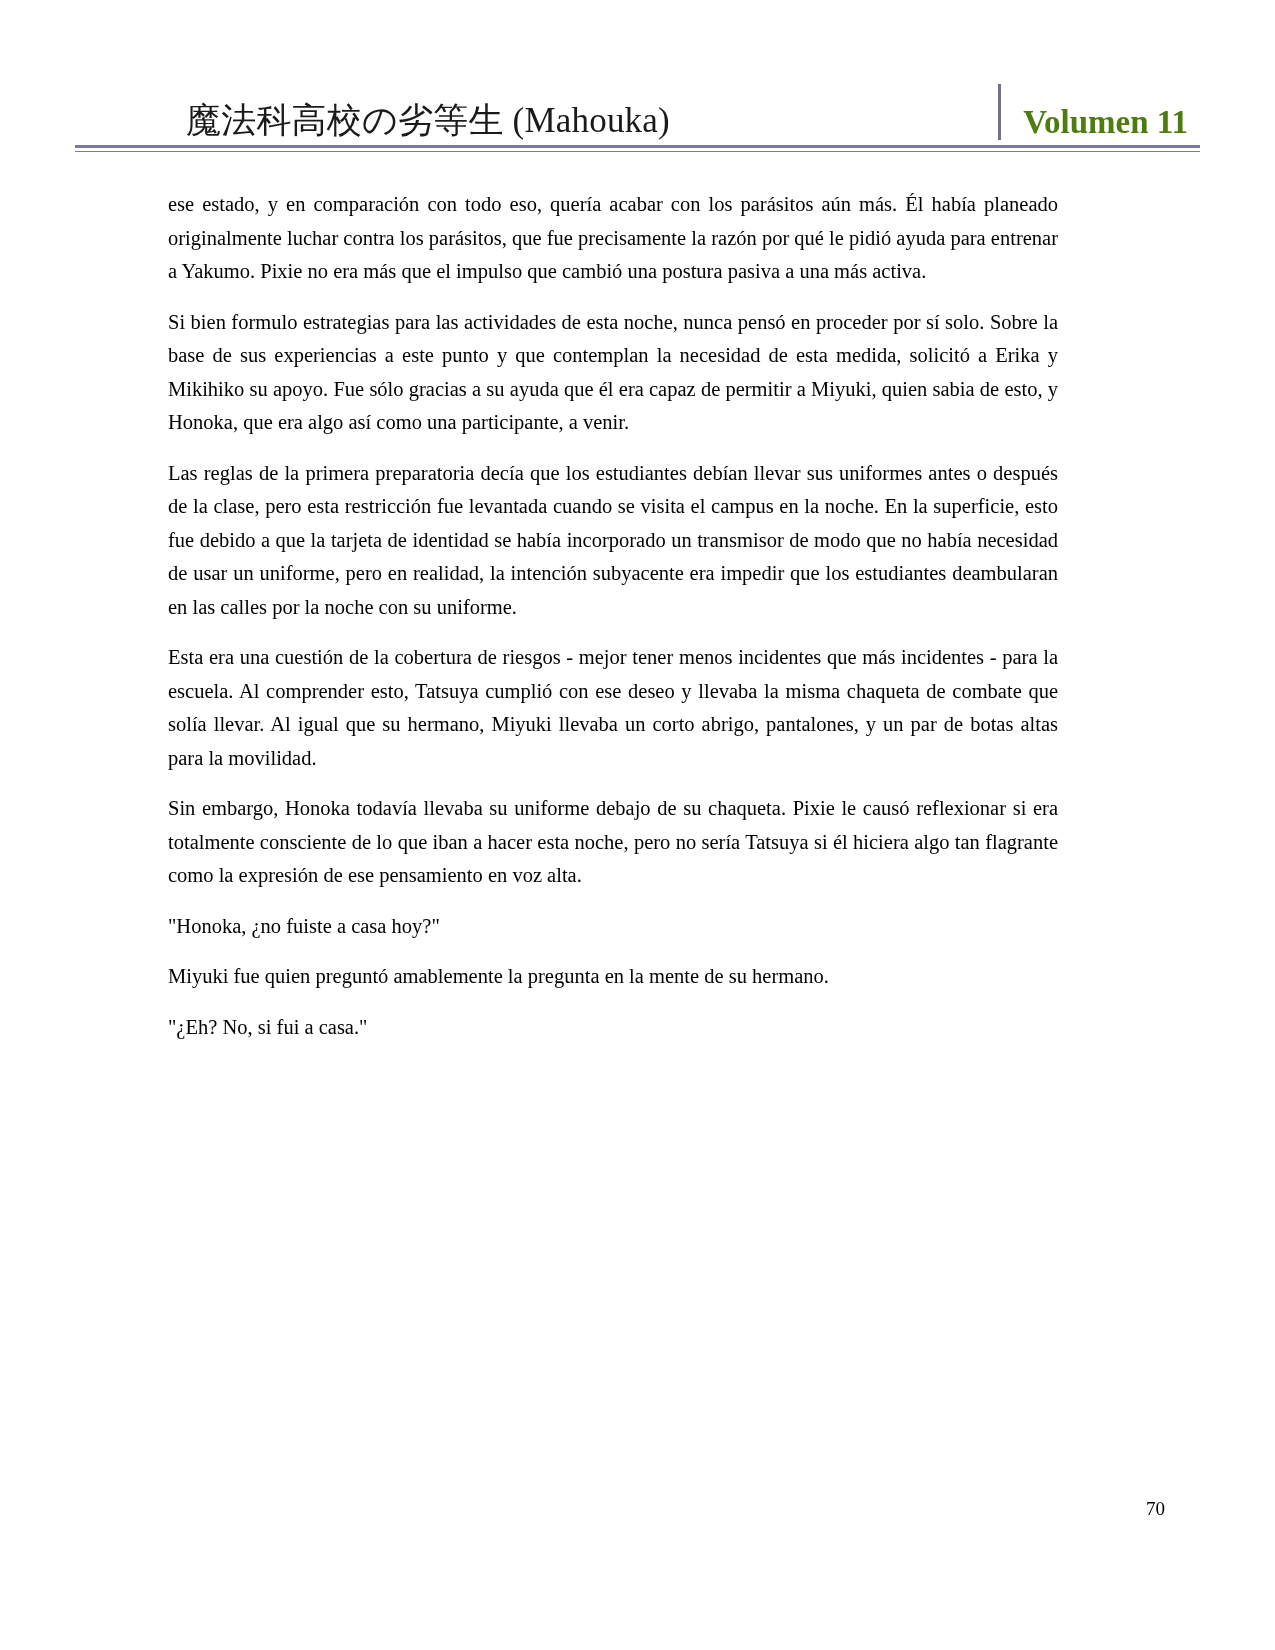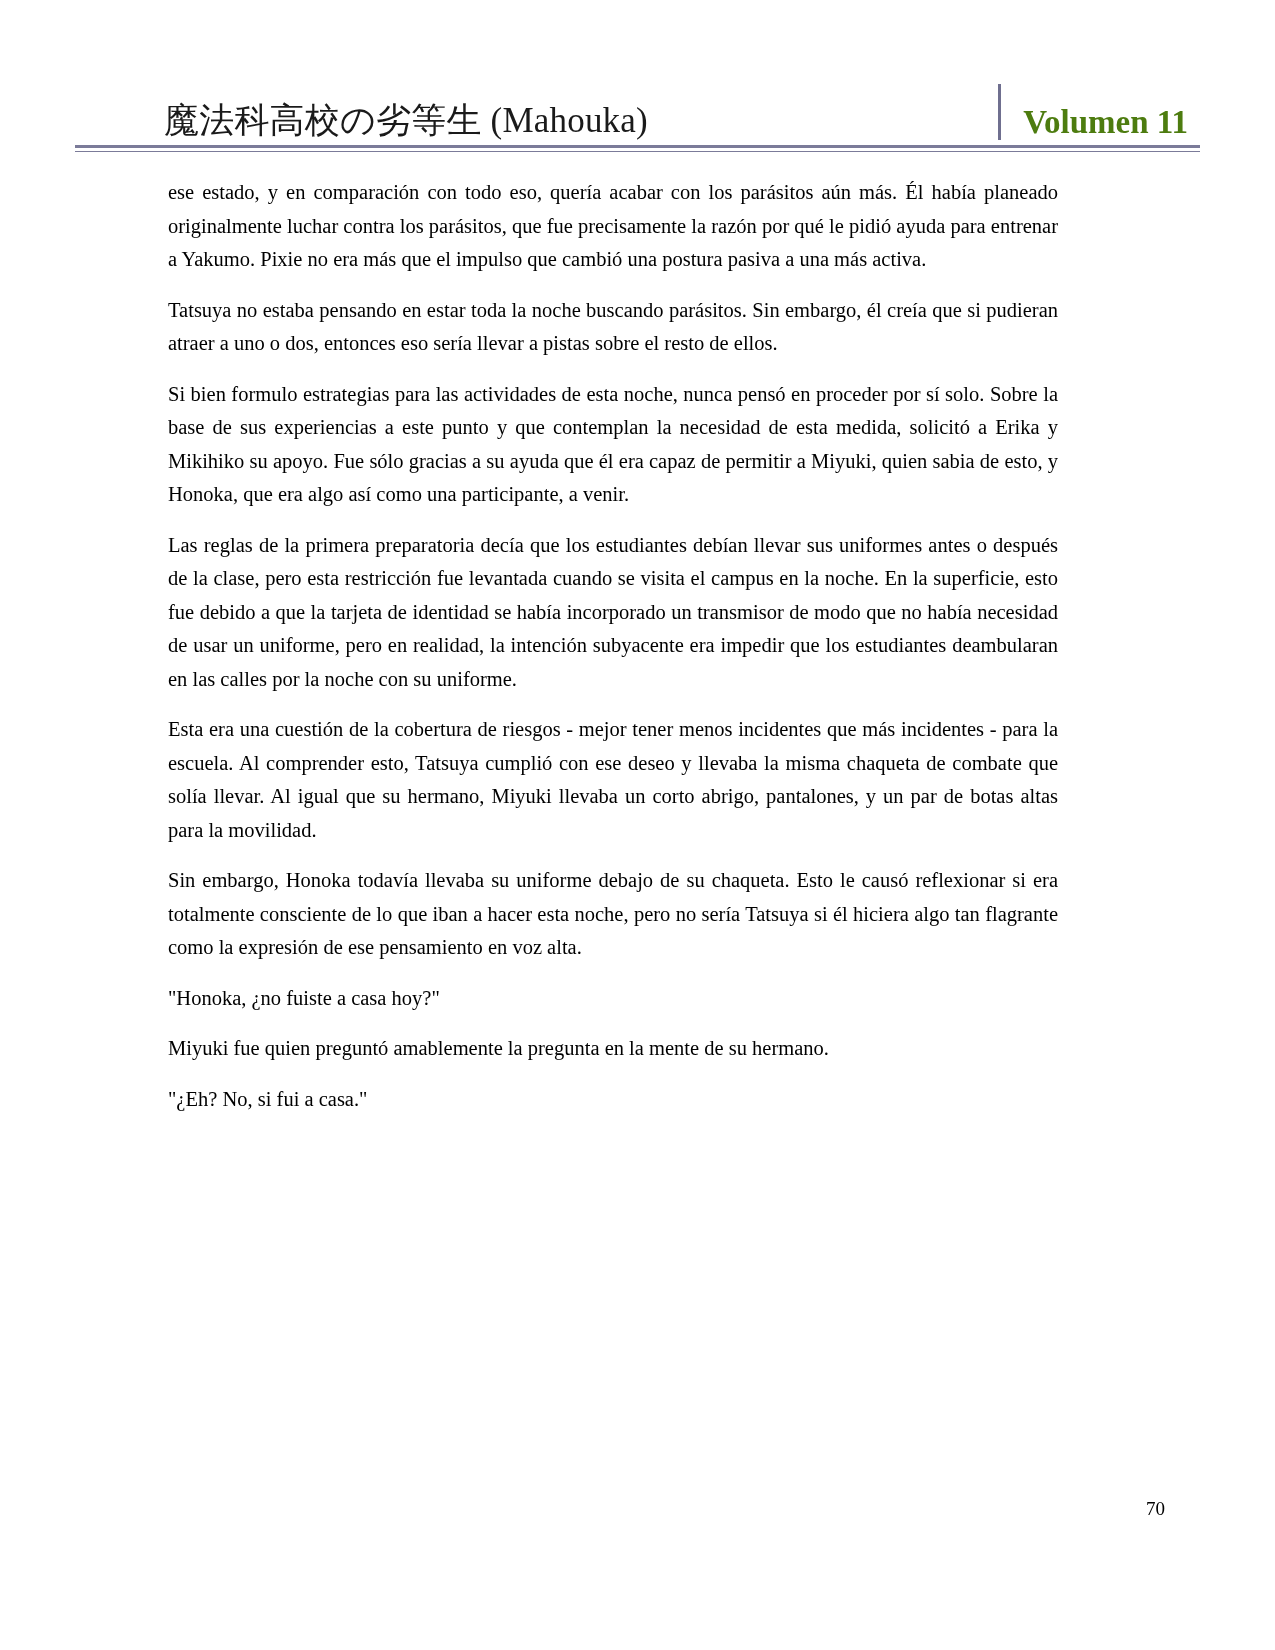--- a/index.html
+++ b/index.html
@@ -19,21 +19,21 @@
     height: 1650px;
     box-sizing: border-box;
     padding: 0;
     position: relative;
   }
 
   
   .header {
     position: absolute;
     top: 62px;
-    left: 59px;
+    left: 81px;
     right: 75px;
     height: 78px;
   }
   .header-inner {
     display: flex;
     align-items: flex-end;
     justify-content: space-between;
     height: 100%;
   }
   .header-title {
@@ -70,21 +70,21 @@
     left: 75px;
     right: 75px;
     border-top: 3px solid #7b7b99;
     border-bottom: 1px solid #7b7b99;
     height: 3px;
   }
 
   
   .content {
     position: absolute;
-    top: 176px;
+    top: 188px;
     left: 168px;
     width: 890px;
   }
   .para {
     font-size: 20.5px;
     line-height: 33.5px;
     text-align: justify;
     text-justify: inter-word;
     margin: 0 0 17px 0;
     color: #000000;
@@ -112,25 +112,24 @@
       <div class="header-right">
         <div class="header-divider"></div>
         <div class="header-volume">Volumen 11</div>
       </div>
     </div>
   </div>
   <div class="header-rule"></div>
 
   <div class="content">
     <p class="para">ese estado, y en comparación con todo eso, quería acabar con los parásitos aún más. Él había planeado originalmente luchar contra los parásitos, que fue precisamente la razón por qué le pidió ayuda para entrenar a Yakumo. Pixie no era más que el impulso que cambió una postura pasiva a una más activa.</p>
-    <p class="para">Tatsuya no estaba pensando en estar toda la noche buscando parásitos. Sin embargo, él creía que si pudieran atraer a uno o dos, entonces eso sería llevar a pistas sobre el resto de ellos.</p>
     <p class="para">Si bien formulo estrategias para las actividades de esta noche, nunca pensó en proceder por sí solo. Sobre la base de sus experiencias a este punto y que contemplan la necesidad de esta medida, solicitó a Erika y Mikihiko su apoyo. Fue sólo gracias a su ayuda que él era capaz de permitir a Miyuki, quien sabia de esto, y Honoka, que era algo así como una participante, a venir.</p>
     <p class="para">Las reglas de la primera preparatoria decía que los estudiantes debían llevar sus uniformes antes o después de la clase, pero esta restricción fue levantada cuando se visita el campus en la noche. En la superficie, esto fue debido a que la tarjeta de identidad se había incorporado un transmisor de modo que no había necesidad de usar un uniforme, pero en realidad, la intención subyacente era impedir que los estudiantes deambularan en las calles por la noche con su uniforme.</p>
     <p class="para">Esta era una cuestión de la cobertura de riesgos - mejor tener menos incidentes que más incidentes - para la escuela. Al comprender esto, Tatsuya cumplió con ese deseo y llevaba la misma chaqueta de combate que solía llevar. Al igual que su hermano, Miyuki llevaba un corto abrigo, pantalones, y un par de botas altas para la movilidad.</p>
-    <p class="para">Sin embargo, Honoka todavía llevaba su uniforme debajo de su chaqueta. Esto le causó reflexionar si era totalmente consciente de lo que iban a hacer esta noche, pero no sería Tatsuya si él hiciera algo tan flagrante como la expresión de ese pensamiento en voz alta.</p>
+    <p class="para">Sin embargo, Honoka todavía llevaba su uniforme debajo de su chaqueta. Pixie le causó reflexionar si era totalmente consciente de lo que iban a hacer esta noche, pero no sería Tatsuya si él hiciera algo tan flagrante como la expresión de ese pensamiento en voz alta.</p>
     <p class="para">"Honoka, ¿no fuiste a casa hoy?"</p>
     <p class="para">Miyuki fue quien preguntó amablemente la pregunta en la mente de su hermano.</p>
     <p class="para">"¿Eh? No, si fui a casa."</p>
   </div>
 
   <div class="footer">70</div>
 
 </div>
 
 </body></html>

